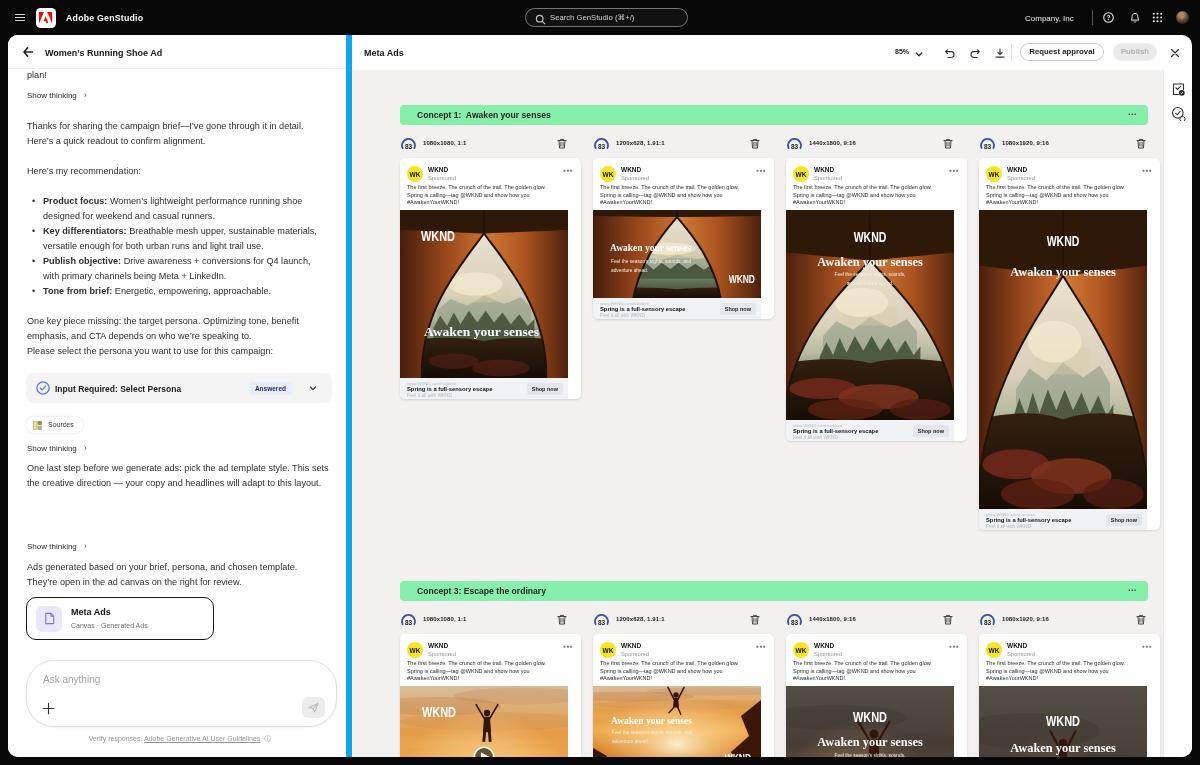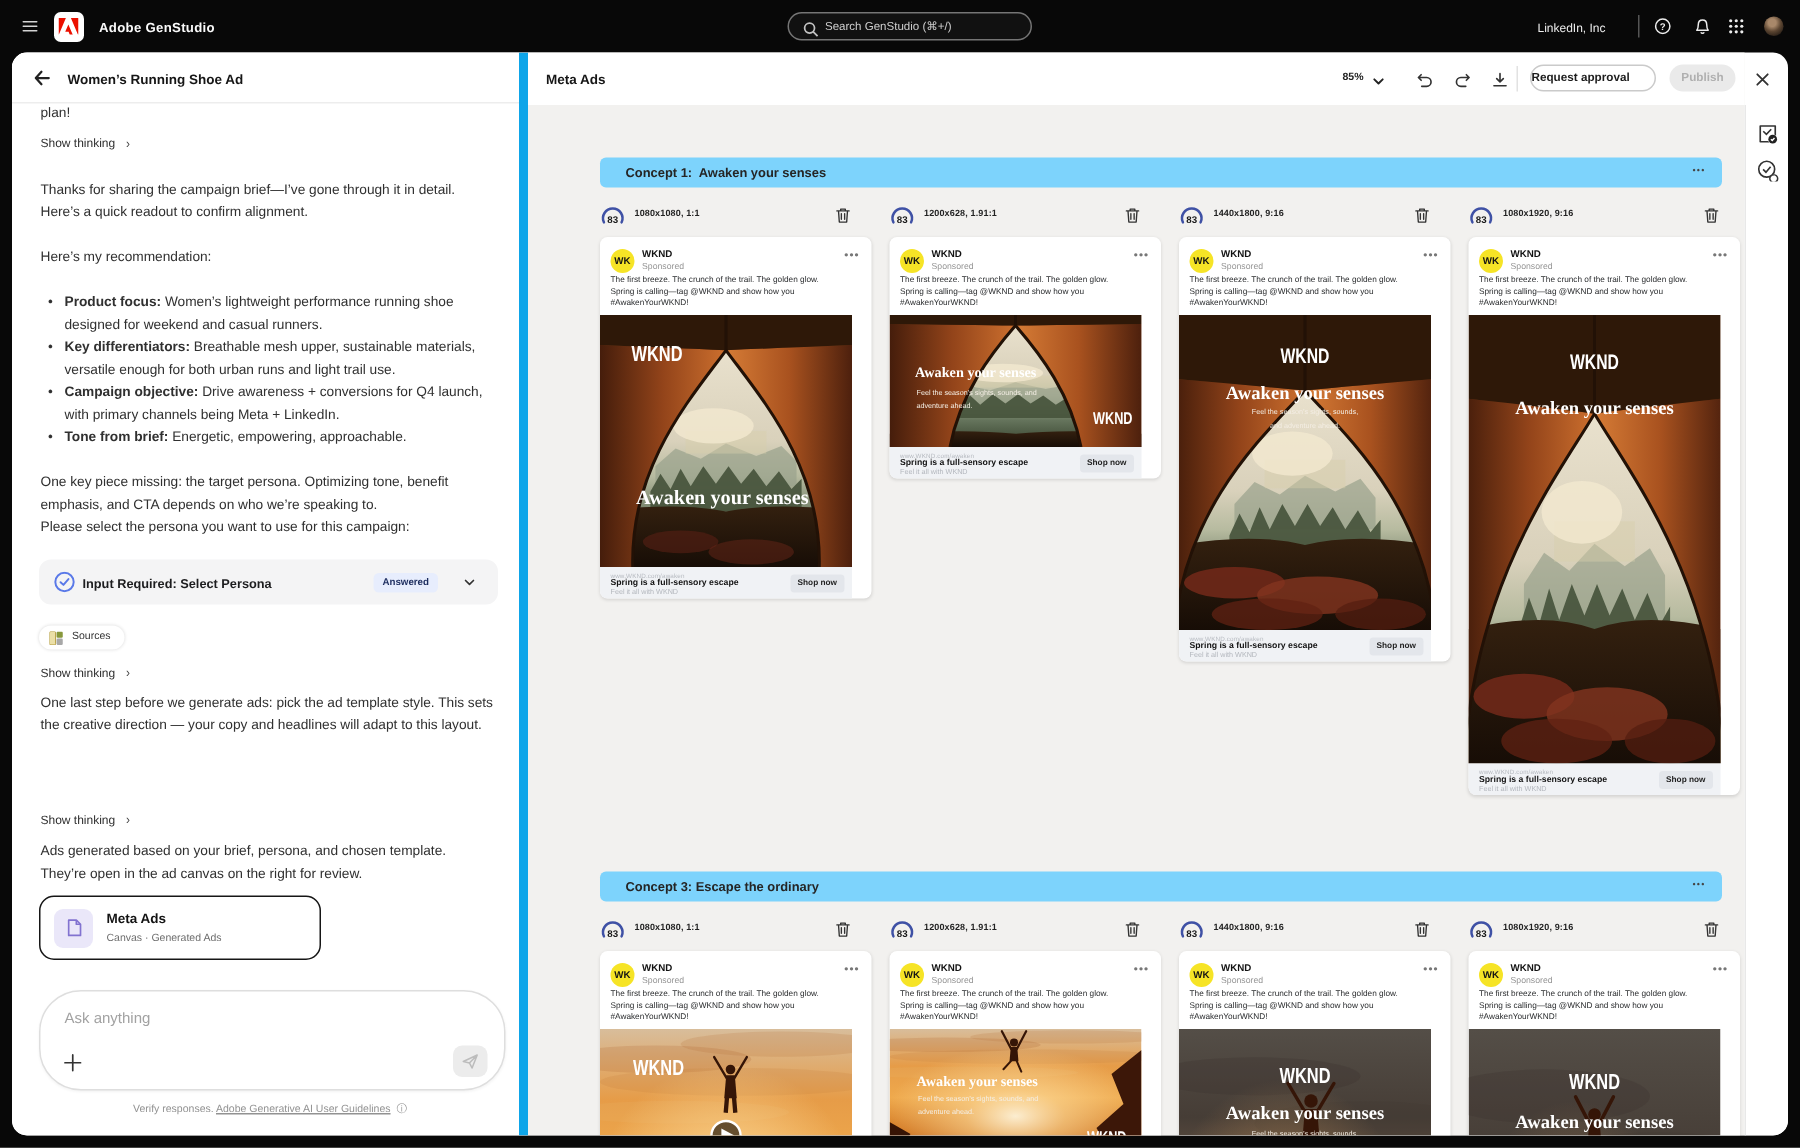--- a/index.html
+++ b/index.html
@@ -26,21 +26,21 @@
 .showthink{font-size:8px;font-weight:normal;color:#2e2e2e}
 .chev{display:inline-block;margin-left:5px;font-size:8px;color:#444;transform:scaleY(1.15)}
 .icard{position:absolute;left:18px;width:306px;height:30px;background:#f4f4f5;border-radius:8px}
 .icard .ic-label{position:absolute;left:29px;top:11px;font-size:8.5px;font-weight:bold;color:#1d1d1f}
 .icard .ic-badge{position:absolute;right:40px;top:8.5px;height:13px;background:#e7edfd;border-radius:3.5px;font-size:6.5px;font-weight:bold;color:#1c2c5e;line-height:13px;padding:0 6px}
 
 #cv{position:absolute;left:344px;top:0;right:29px;bottom:0;background:#f2f1ef}
 #cv-head{position:absolute;left:0;top:0;width:100%;height:35px;background:#fff;z-index:5}
 #cv-title{position:absolute;left:12px;top:13px;font-size:9px;font-weight:bold;color:#161616}
 #cv-body{position:absolute;left:0;top:35px;right:0;bottom:0;overflow:hidden}
-.cbar{position:absolute;left:48px;width:748px;height:20px;background:#7dd3fc;border-radius:4px;font-size:8.6px;font-weight:bold;color:#252525;line-height:20px;padding-left:17px}
+.cbar{position:absolute;left:48px;width:748px;height:20px;background:#86efac;border-radius:4px;font-size:8.6px;font-weight:bold;color:#252525;line-height:20px;padding-left:17px}
 .cbar .dots{position:absolute;right:11px;top:-1px;letter-spacing:.8px;color:#444;font-weight:normal;font-size:6px}
 .chead{position:absolute;height:16px}
 .chead .dim{position:absolute;left:23px;top:4px;font-size:6px;font-weight:bold;color:#222;letter-spacing:.1px;white-space:nowrap}
 .adcard{position:absolute;width:181px;background:#fff;border-radius:5px;box-shadow:0 1px 2.5px rgba(0,0,0,.13);overflow:hidden}
 .ad-logo{position:absolute;left:7px;top:8px;width:16px;height:16px;border-radius:50%;background:#f6e426}
 .ad-logo span{position:absolute;left:0;top:5px;width:100%;text-align:center;font-size:6.5px;font-weight:bold;color:#141414}
 .ad-name{position:absolute;left:28px;top:8px;font-size:6.5px;font-weight:bold;color:#121212}
 .ad-spon{position:absolute;left:28px;top:17px;font-size:5.8px;color:#949494}
 .ad-dots{position:absolute;right:8px;top:9px;font-size:5px;color:#777;letter-spacing:.4px}
 .ad-body{position:absolute;left:7px;top:26px;width:158px;font-size:5.5px;line-height:7.6px;color:#2a2c2e}
@@ -64,21 +64,21 @@
   <div id="alogo">
       <svg style="position:absolute;left:3.4px;top:4.3px" width="13.2" height="11.6" viewBox="0 0 30.3 26.7">
         <path d="M19 0 h11.3 v26.7 Z M11.3 0 H0 v26.7 Z M15.1 9.8 l7.2 16.9 h-4.7 l-2.1 -5.4 h-5.2 Z" fill="#eb1000"></path>
       </svg>
     </div>
   <div id="appname">Adobe GenStudio</div>
   <div id="search"><svg width="11" height="11" viewBox="0 0 14 14">
         <circle cx="6" cy="6" r="4.2" fill="none" stroke="#c2c2c2" stroke-width="1.5"></circle>
         <line x1="9.2" y1="9.2" x2="12.8" y2="12.8" stroke="#c2c2c2" stroke-width="1.5"></line>
       </svg>Search GenStudio (⌘+/)</div>
-  <div id="company">LinkedIn, Inc</div>
+  <div id="company">Company, Inc</div>
   <div id="tsep"></div>
   <svg class="ticon" style="left:1103px;top:12px" width="11" height="11" viewBox="0 0 12 12">
       <circle cx="6" cy="6" r="5.2" fill="none" stroke="#ededed" stroke-width="1.1"></circle>
       <text x="6" y="8.6" font-size="7" font-weight="bold" fill="#ededed" text-anchor="middle" font-family="Liberation Sans">?</text>
     </svg>
   <svg class="ticon" style="left:1129px;top:11.5px" width="12" height="12" viewBox="0 0 12 12">
       <path d="M6 1.3 C4.1 1.3 3.2 2.8 3.2 4.4 C3.2 7 2.2 8.1 2.2 8.1 H9.8 C9.8 8.1 8.8 7 8.8 4.4 C8.8 2.8 7.9 1.3 6 1.3 Z" fill="none" stroke="#ededed" stroke-width="1" stroke-linejoin="round"></path>
       <path d="M4.9 9.5 a1.2 1.2 0 0 0 2.2 0" fill="none" stroke="#ededed" stroke-width="1"></path>
     </svg>
   <svg class="ticon" style="left:1152px;top:12px" width="11" height="11" viewBox="0 0 11 11">
@@ -106,21 +106,21 @@
         </svg>
       <div id="lp-title">Women’s Running Shoe Ad</div>
     </div>
     <div class="chat" style="top:33px">plan!</div>
     <div class="chat showthink" style="top:53px">Show thinking <span class="chev">›</span></div>
     <div class="chat" style="top:84px">Thanks for sharing the campaign brief—I’ve gone through it in detail.<br>Here’s a quick readout to confirm alignment.</div>
     <div class="chat" style="top:129px">Here’s my recommendation:</div>
     <div class="chat" style="top:159px;left:24px;width:300px">
       <div style="position:relative;padding-left:11px"><span style="position:absolute;left:0">•</span><b>Product focus:</b> Women’s lightweight performance running shoe<br>designed for weekend and casual runners.</div>
       <div style="position:relative;padding-left:11px"><span style="position:absolute;left:0">•</span><b>Key differentiators:</b> Breathable mesh upper, sustainable materials,<br>versatile enough for both urban runs and light trail use.</div>
-      <div style="position:relative;padding-left:11px"><span style="position:absolute;left:0">•</span><b>Campaign objective:</b> Drive awareness + conversions for Q4 launch,<br>with primary channels being Meta + LinkedIn.</div>
+      <div style="position:relative;padding-left:11px"><span style="position:absolute;left:0">•</span><b>Publish objective:</b> Drive awareness + conversions for Q4 launch,<br>with primary channels being Meta + LinkedIn.</div>
       <div style="position:relative;padding-left:11px"><span style="position:absolute;left:0">•</span><b>Tone from brief:</b> Energetic, empowering, approachable.</div>
     </div>
     <div class="chat" style="top:279px">One key piece missing: the target persona. Optimizing tone, benefit<br>emphasis, and CTA depends on who we’re speaking to.<br>Please select the persona you want to use for this campaign:</div>
     <div class="icard" style="top:338px">
       <svg class="abs" style="left:10px;top:8px" width="14" height="14" viewBox="0 0 16 16">
           <circle cx="8" cy="8" r="7" fill="none" stroke="#5a79e8" stroke-width="1.5"></circle>
           <path d="M5 8.2 L7.2 10.2 L11 5.8" fill="none" stroke="#5a79e8" stroke-width="1.5" stroke-linecap="round" stroke-linejoin="round"></path>
         </svg>
       <div class="ic-label">Input Required: Select Persona</div>
       <div class="ic-badge">Answered</div>
@@ -171,21 +171,21 @@
       <svg class="abs" style="left:592px;top:13px" width="12" height="11" viewBox="0 0 16 15">
           <path d="M4.5 2.5 L2 5 L4.5 7.5 M2.2 5 H9.5 A4 4 0 0 1 9.5 13 H5" fill="none" stroke="#333" stroke-width="1.5" stroke-linecap="round" stroke-linejoin="round"></path>
         </svg>
       <svg class="abs" style="left:617px;top:13px" width="12" height="11" viewBox="0 0 16 15">
           <path d="M11.5 2.5 L14 5 L11.5 7.5 M13.8 5 H6.5 A4 4 0 0 0 6.5 13 H11" fill="none" stroke="#333" stroke-width="1.5" stroke-linecap="round" stroke-linejoin="round"></path>
         </svg>
       <svg class="abs" style="left:642px;top:13px" width="12" height="11" viewBox="0 0 15 15">
           <path d="M7.5 1.5 V8.5 M4.5 6 L7.5 9 L10.5 6 M2 12.5 H13" fill="none" stroke="#333" stroke-width="1.5" stroke-linecap="round" stroke-linejoin="round"></path>
         </svg>
       <div class="abs" style="left:659px;top:9px;width:1px;height:17px;background:#e2e2e2"></div>
-      <div class="abs" style="left:668px;top:8px;width:84px;height:17.5px;border:1px solid #cacaca;border-radius:9px;font-size:7.8px;font-weight:bold;color:#1d1d1d;line-height:16px">Request approval</div>
+      <div class="abs" style="left:668px;top:8px;width:84px;height:17.5px;border:1px solid #cacaca;border-radius:9px;font-size:7.8px;font-weight:bold;color:#1d1d1d;text-align:center;line-height:16px">Request approval</div>
       <div class="abs" style="left:761px;top:8px;width:44px;height:17.5px;background:#eaeaea;border-radius:9px;font-size:7.8px;font-weight:bold;color:#b0b0b0;text-align:center;line-height:17.5px">Publish</div>
       <svg class="abs" style="left:818px;top:12.5px" width="10" height="10" viewBox="0 0 13 13">
           <path d="M2 2 L11 11 M11 2 L2 11" stroke="#333" stroke-width="1.6" stroke-linecap="round"></path>
         </svg>
     </div>
     <div id="cv-body">
       <div class="cbar" style="top:35px">Concept 1:&nbsp; Awaken your senses<span class="dots">•••</span></div>
       <div class="cbar" style="top:511px">Concept 3: Escape the ordinary<span class="dots">•••</span></div>
       <div id="row1">
           <svg class="abs" style="left:48px;top:66px" width="17" height="16" viewBox="0 0 17 16">

